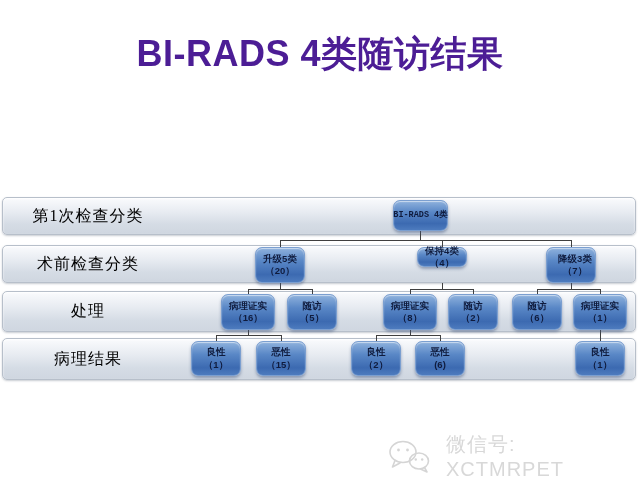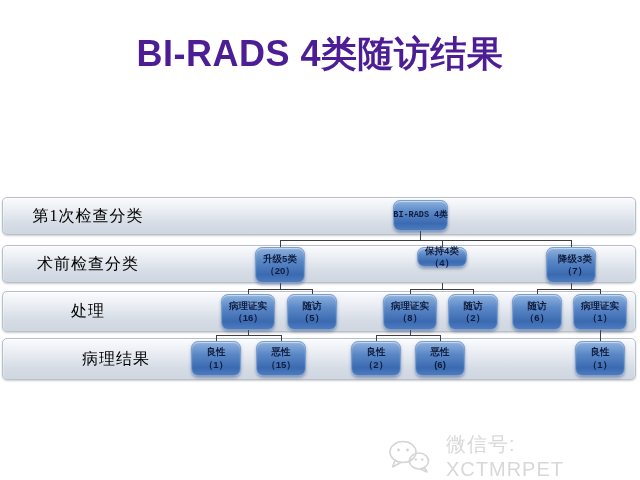--- a/index.html
+++ b/index.html
@@ -50,21 +50,21 @@
 
   <div class="band" style="top:197px;height:38px;">
     <span class="row-label">第1次检查分类</span>
   </div>
   <div class="band" style="top:291px;height:41px;">
     <span class="row-label">处理</span>
   </div>
   <div class="band" style="top:245px;height:38px;">
     <span class="row-label">术前检查分类</span>
   </div>
-  <div class="band" style="top:338px;height:42px;padding-left:28px;">
+  <div class="band" style="top:338px;height:42px;">
     <span class="row-label">病理结果</span>
   </div>
 
   <svg class="connectors" width="640" height="480">
     <path d="M420 231 V240 M280 240 H571 M280 240 V247 M442 240 V247 M571 240 V247
              M280 283 V289 M248 289 H312 M248 289 V294 M312 289 V294
              M442 283 V289 M410 289 H473 M410 289 V294 M473 289 V294
              M571 283 V289 M537 289 H600 M537 289 V294 M600 289 V294
              M248 330 V335 M216 335 H281 M216 335 V341 M281 335 V341
              M410 330 V335 M376 335 H440 M376 335 V341 M440 335 V341

